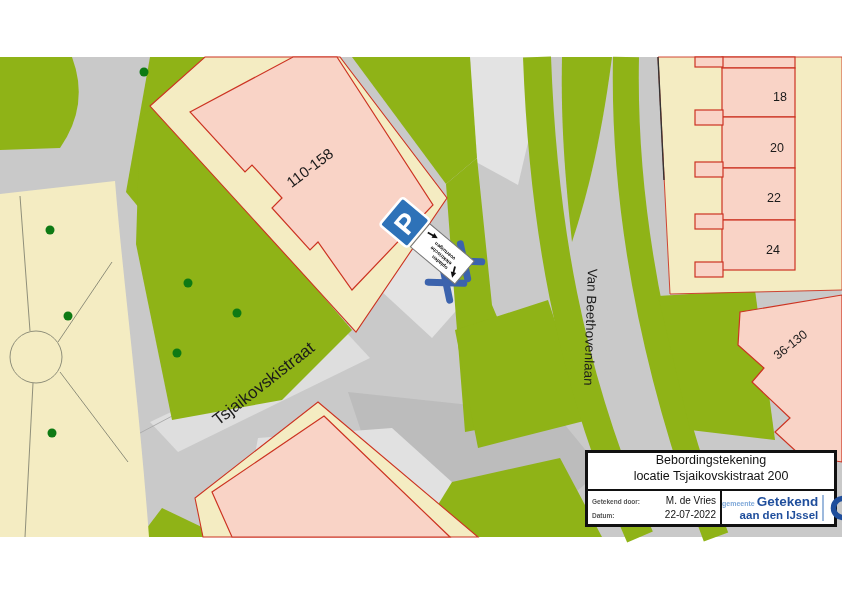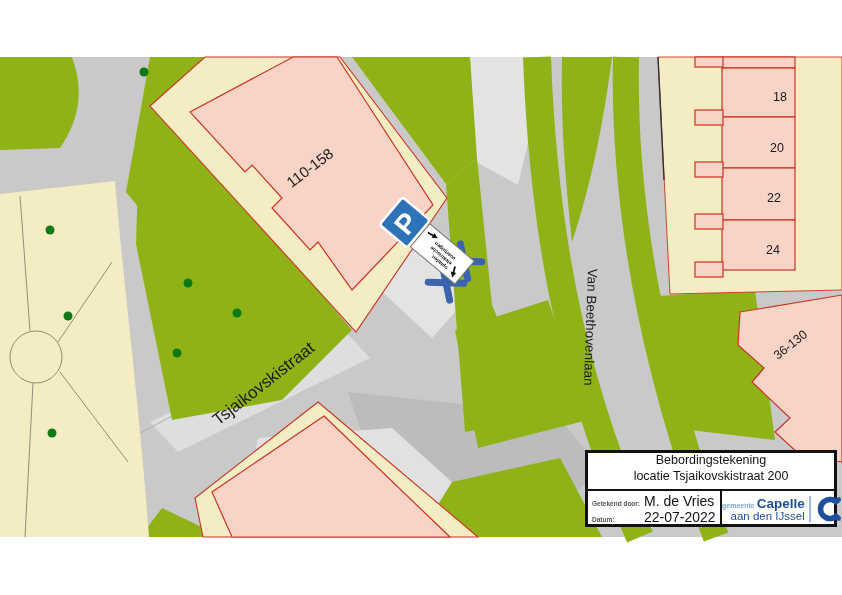--- a/index.html
+++ b/index.html
@@ -10,27 +10,27 @@
   .titleblock{position:absolute;left:585px;top:450px;width:252px;height:77px;
     background:#fff;border:3px solid #111;box-sizing:border-box;display:flex;flex-direction:column;}
   .tb-top{flex:0 0 36px;border-bottom:2px solid #111;display:flex;flex-direction:column;
     align-items:center;justify-content:flex-start;line-height:1.25;}
   .tb-title{font-size:12.5px;color:#111;}
   .tb-bottom{flex:1;display:flex;}
   .tb-left{flex:0 0 134px;border-right:2px solid #111;display:flex;flex-direction:column;
     justify-content:space-around;padding:2px 4px;box-sizing:border-box;}
   .tb-field{display:flex;align-items:baseline;}
   .tb-label{font-size:6.5px;font-weight:bold;color:#555;width:52px;flex:none;}
-  .tb-value{font-size:14px;color:#111;flex:1;text-align:left;}
+  .tb-value{font-size:10px;color:#111;flex:1;text-align:right;}
   .tb-right{flex:1;display:flex;align-items:center;justify-content:center;}
   .logo{display:flex;align-items:center;gap:4px;}
   .logo-lines{text-align:right;line-height:1.02;}
   .logo-gem{font-size:7px;color:#7da7d8;font-weight:bold;margin-right:2px;}
   .logo-cap{font-size:13.5px;color:#1f4e9c;font-weight:bold;}
-  .logo-l2{font-size:11.5px;color:#1f4e9c;font-weight:normal;}
+  .logo-l2{font-size:11.5px;color:#1f4e9c;font-weight:bold;}
   .logo-divider{width:2px;height:26px;background:#9db9dd;}
 </style>
 </head>
 <body>
 
 <div class="page">
 
 <svg class="map-svg" width="842" height="595" viewBox="0 0 842 595">
 
   <rect x="0" y="57" width="842" height="480" fill="#c9c9c9"></rect>
@@ -162,21 +162,21 @@
       </div>
       <div class="tb-field">
         <span class="tb-label">Datum:</span>
         <span class="tb-value">22-07-2022</span>
       </div>
     </div>
     <div class="tb-right">
       <div class="logo">
         <div class="logo-lines">
           <div>
-            <span class="logo-gem">gemeente</span><span class="logo-cap">Capelle</span>
+            <span class="logo-gem">gemeente</span><span class="logo-cap">Getekend</span>
           </div>
           <div class="logo-l2">aan den IJssel</div>
         </div>
         <div class="logo-divider"></div>
         <svg width="30" height="30" viewBox="-15 -15 30 30">
           <path d="M7.8,-5.4 A9.5,9.5 0 1 0 7.8,5.4" fill="none" stroke="#1f4e9c" stroke-width="5.5"></path>
           <rect x="6.5" y="-9.5" width="6" height="4" fill="#1f4e9c" transform="rotate(-12)"></rect>
           <rect x="6.5" y="5.5" width="6" height="4" fill="#1f4e9c" transform="rotate(12)"></rect>
         </svg>
       </div>

